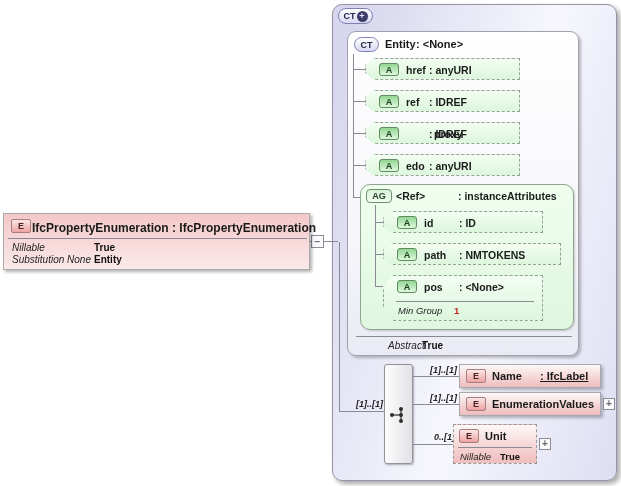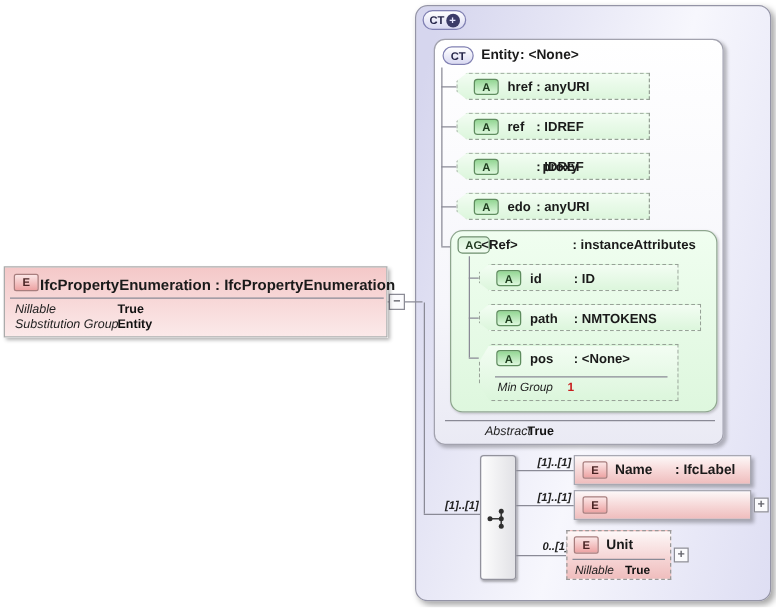--- a/index.html
+++ b/index.html
@@ -128,21 +128,21 @@
         <div class="t b10" style="left:63px;top:5px;">: IDREF</div>
       </div>
       <div class="tag" style="left:17px;top:122px;width:155px;height:22px;">
         <div class="icon-a" style="left:13px;top:4px;">A</div>
         <div class="t b10" style="left:40px;top:5px;">edo</div>
         <div class="t b10" style="left:63px;top:5px;">: anyURI</div>
       </div>
 
       <div class="ag-box">
         <div class="icon-ag" style="left:5px;top:4px;">AG</div>
-        <div class="t b10" style="left:24px;top:5px;">&lt;Ref&gt;</div>
+        <div class="t b10" style="left:35px;top:5px;">&lt;Ref&gt;</div>
         <div class="t b10" style="left:97px;top:5px;">: instanceAttributes</div>
 
         <div class="vline" style="left:14px;top:20px;height:81px;"></div>
         <div class="hline" style="left:14px;top:37px;width:8px;"></div>
         <div class="hline" style="left:14px;top:69px;width:8px;"></div>
         <div class="hline" style="left:14px;top:101px;width:8px;"></div>
 
         <div class="tag" style="left:22px;top:26px;width:160px;height:22px;">
           <div class="icon-a" style="left:13px;top:4px;">A</div>
           <div class="t b10" style="left:40px;top:5px;">id</div>
@@ -186,25 +186,26 @@
     <div class="hline" style="left:80px;top:371px;width:46px;"></div>
     <div class="hline" style="left:80px;top:399px;width:46px;"></div>
     <div class="hline" style="left:80px;top:439px;width:40px;"></div>
     <div class="t card" style="left:92px;top:360px;width:32px;">[1]..[1]</div>
     <div class="t card" style="left:92px;top:388px;width:32px;">[1]..[1]</div>
     <div class="t card" style="left:90px;top:427px;width:32px;">0..[1]</div>
 
     <div class="ebox" style="left:126px;top:359px;width:142px;height:24px;">
       <div class="icon-e" style="left:6px;top:4px;">E</div>
       <div class="t b" style="left:32px;top:5px;">Name</div>
-      <div class="t b" style="left:80px;top:5px;">: IfcLabel</div>
+      <div class="t b" style="left:80px;top:5px;text-decoration:underline;">: IfcLabel</div>
     </div>
 
     <div class="ebox" style="left:126px;top:387px;width:142px;height:24px;">
       <div class="icon-e" style="left:6px;top:4px;">E</div>
+      <div class="t b" style="left:32px;top:5px;">EnumerationValues</div>
     </div>
     <div class="pm" style="left:270px;top:393px;">+</div>
 
     <div class="ebox dashed" style="left:120px;top:419px;width:84px;height:40px;">
       <div class="icon-e" style="left:5px;top:4px;">E</div>
       <div class="t b" style="left:31px;top:5px;">Unit</div>
       <div class="sep" style="left:4px;top:22px;width:74px;"></div>
       <div class="t lbl9" style="left:6px;top:26px;">Nillable</div>
       <div class="t val9" style="left:46px;top:26px;">True</div>
     </div>
@@ -213,17 +214,17 @@
 
   <div class="hline" style="left:310px;top:241px;width:28px;"></div>
   <div class="pm" style="left:311px;top:235px;width:13px;height:13px;">−</div>
 
   <div class="root-ebox">
     <div class="icon-e" style="left:7px;top:5px;">E</div>
     <div class="t" style="left:28px;top:7px;font-weight:bold;font-size:12px;">IfcPropertyEnumeration : IfcPropertyEnumeration</div>
     <div class="sep" style="left:4px;top:24px;width:299px;"></div>
     <div class="t lbl" style="left:8px;top:28px;">Nillable</div>
     <div class="t val" style="left:90px;top:28px;">True</div>
-    <div class="t lbl" style="left:8px;top:40px;">Substitution Group</div>
+    <div class="t lbl" style="left:8px;top:40px;">Substitution None</div>
     <div class="t val" style="left:90px;top:40px;">Entity</div>
   </div>
 
 </div>
 
 </body></html>

